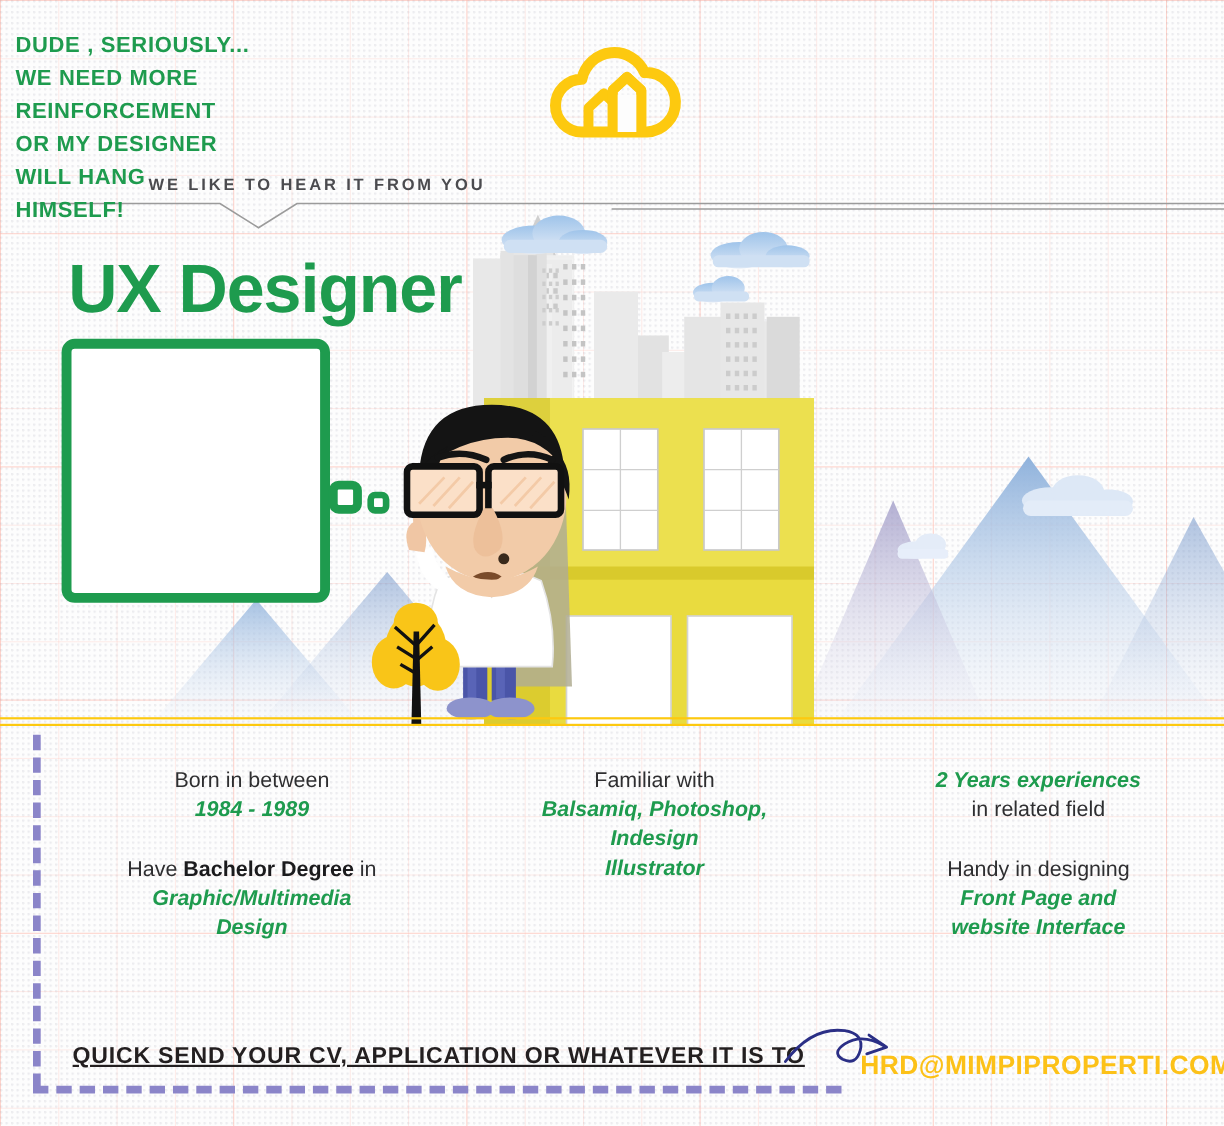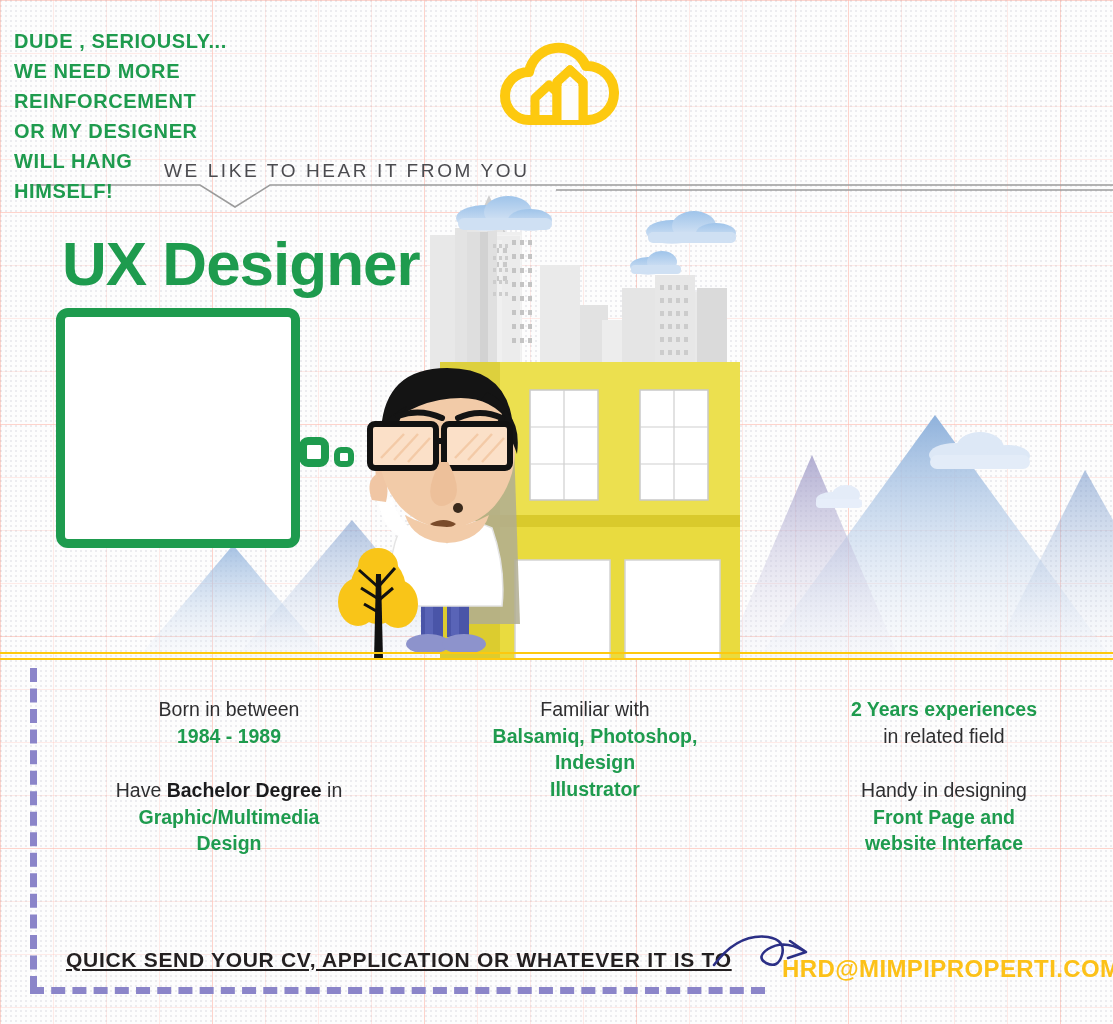--- a/index.html
+++ b/index.html
@@ -26,22 +26,22 @@
   }
 
   
   .scene{position:absolute;left:0;top:0;width:1113px;height:660px;overflow:hidden;}
 
   
   .logo{position:absolute;left:495px;top:38px;width:125px;height:88px;}
 
   
   .kicker{
-    position:absolute;left:164px;top:160px;
-    font-size:19px;font-weight:normal;letter-spacing:2.6px;
+    position:absolute;left:135px;top:160px;
+    font-size:15px;font-weight:bold;letter-spacing:2.6px;
     color:#4b4b4f;white-space:nowrap;
   }
   .rule{position:absolute;left:30px;top:183px;width:1083px;height:26px;}
   .title{
     position:absolute;left:62px;top:203px;
     font-size:62px;font-weight:bold;color:#1e9b4e;
     letter-spacing:-1px;white-space:nowrap;margin-top:25px;
   }
 
   
@@ -82,21 +82,21 @@
   }
 
   
   .cols{position:absolute;left:0;top:696px;width:1113px;height:180px;}
   .col{position:absolute;top:0;text-align:center;}
   .col1{left:64px;width:330px;}
   .col2{left:430px;width:330px;}
   .col3{left:794px;width:300px;}
   .blk{margin-bottom:28px;}
   .ln{font-size:19.5px;line-height:26.5px;color:#2e2e30;white-space:nowrap;}
-  .ln.grn{color:#1e9b4e;font-weight:bold;}
+  .ln.grn{color:#1e9b4e;font-weight:bold;font-style:italic;}
   .ln b{font-weight:bold;color:#1b1b1d;}
 
   
   .cta{
     position:absolute;left:66px;top:948px;
     font-size:21px;font-weight:bold;letter-spacing:.7px;
     color:#231f20;white-space:nowrap;text-decoration:underline;
   }
   .arrow{position:absolute;left:712px;top:925px;width:110px;height:52px;}
   .email{

